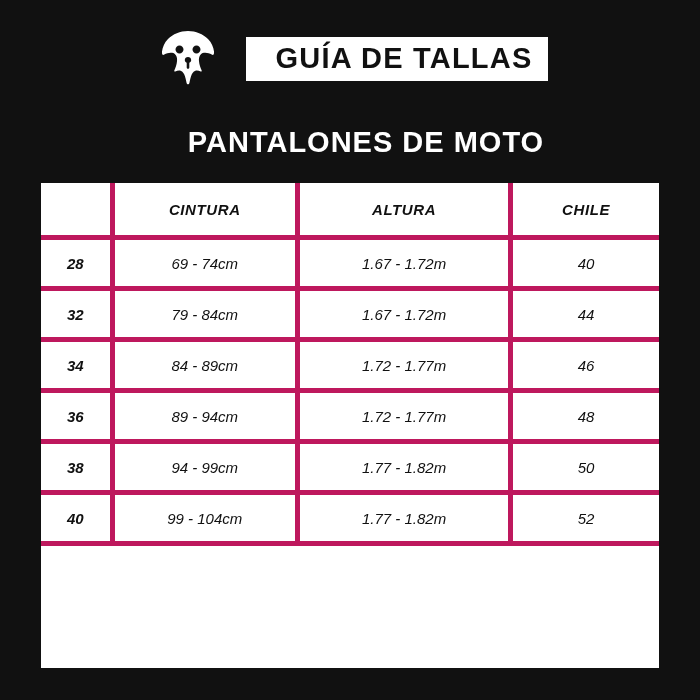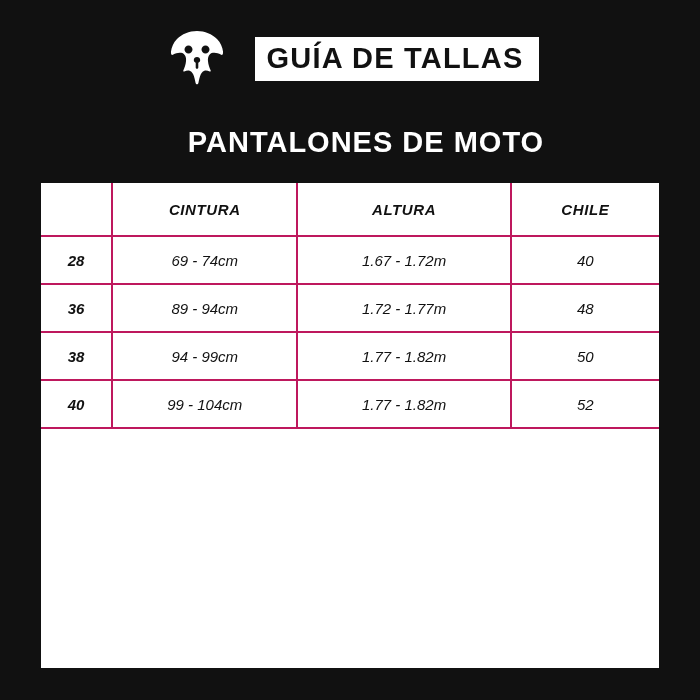--- a/index.html
+++ b/index.html
@@ -37,21 +37,21 @@
     align-items: center;
     justify-content: center;
     margin-right: 22px;
   }
   .title-box {
     background: #ffffff;
     color: #111111;
     font-size: 29px;
     font-weight: bold;
     letter-spacing: 1.2px;
-    padding: 7px 16px 8px 12px;
+    padding: 7px 16px 8px 30px;
     line-height: 1;
     white-space: nowrap;
   }
   .subtitle {
     position: absolute;
     top: 126px;
     left: 16px;
     width: 700px;
     text-align: center;
     color: #ffffff;
@@ -68,21 +68,21 @@
     background: #ffffff;
     font-style: italic;
   }
   table.size-table {
     width: 100%;
     border-collapse: collapse;
     table-layout: fixed;
   }
   table.size-table th,
   table.size-table td {
-    border: 2px solid #be185d;
+    border: 5px solid #be185d;
     color: #111111;
     text-align: center;
     font-size: 15px;
     height: 46px;
     padding: 0;
   }
   table.size-table thead th {
     font-size: 15px;
     font-weight: bold;
     letter-spacing: 0.6px;
@@ -138,20 +138,32 @@
         </tr>
       </thead>
       <tbody>
         <tr>
           <td class="size-col">28</td>
           <td>69 - 74cm</td>
           <td>1.67 - 1.72m</td>
           <td>40</td>
         </tr>
         <tr>
+          <td class="size-col">32</td>
+          <td>79 - 84cm</td>
+          <td>1.67 - 1.72m</td>
+          <td>44</td>
+        </tr>
+        <tr>
+          <td class="size-col">34</td>
+          <td>84 - 89cm</td>
+          <td>1.72 - 1.77m</td>
+          <td>46</td>
+        </tr>
+        <tr>
           <td class="size-col">36</td>
           <td>89 - 94cm</td>
           <td>1.72 - 1.77m</td>
           <td>48</td>
         </tr>
         <tr>
           <td class="size-col">38</td>
           <td>94 - 99cm</td>
           <td>1.77 - 1.82m</td>
           <td>50</td>

